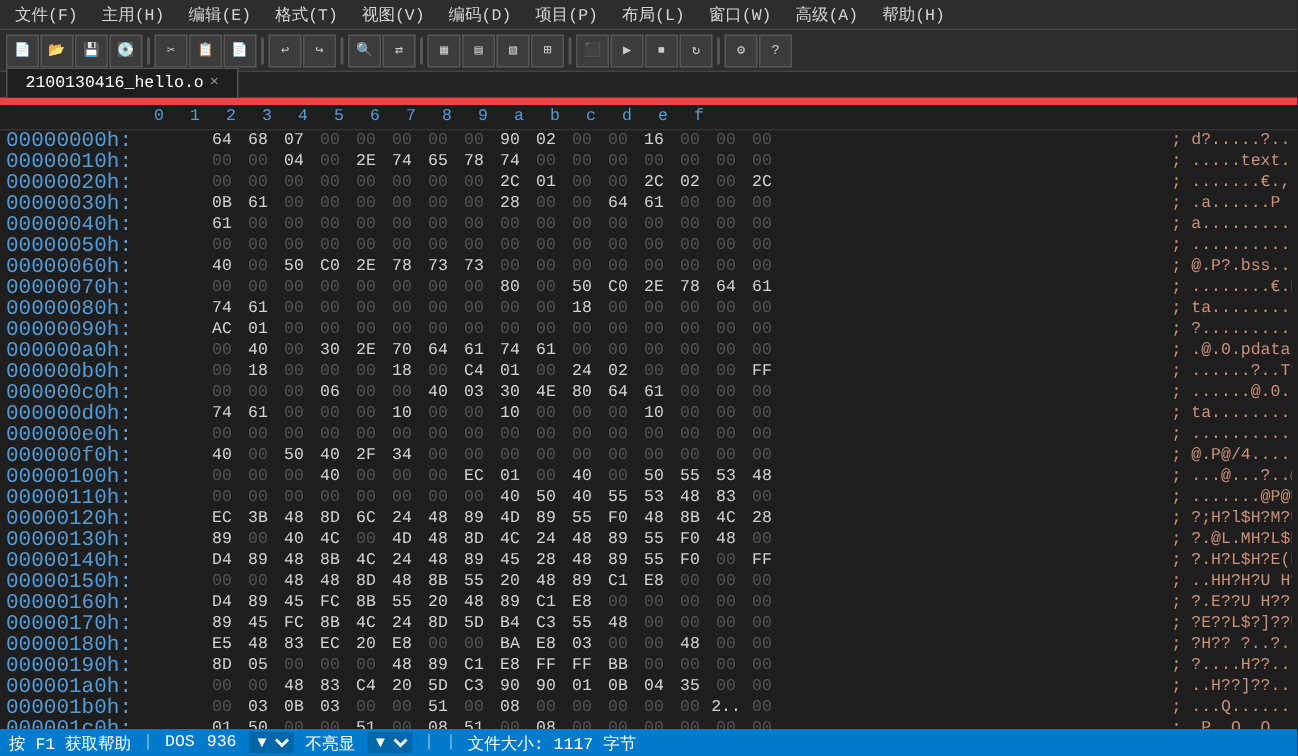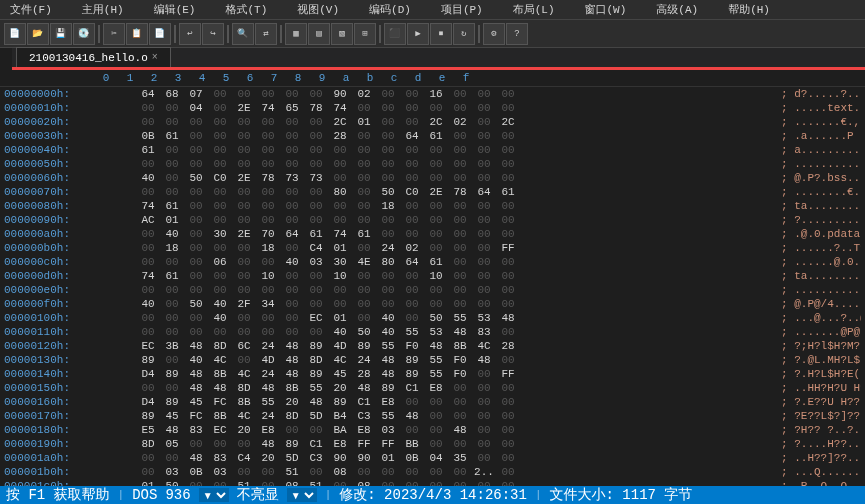--- a/index.html
+++ b/index.html
@@ -14,21 +14,21 @@
       display: flex;
       flex-direction: column;
     }
     
     #menu-bar {
       background: #2d2d2d;
       display: flex;
       align-items: center;
       height: 20px;
       padding: 0 4px;
-      gap: 18px;
+      gap: 4px;
       border-bottom: 1px solid #444;
       flex-shrink: 0;
     }
     .menu-item {
       color: #d4d4d4;
       font-size: 11px;
       padding: 1px 6px;
       cursor: pointer;
       white-space: nowrap;
     }
@@ -63,23 +63,22 @@
       margin: 0 2px;
     }
 
     
     #tab-bar {
       background: #252526;
       display: flex;
       align-items: flex-end;
       height: 22px;
       padding: 0 4px;
-      border-bottom: 3px solid #ef4444;
+      border-bottom: 5px solid #ef4444;
       flex-shrink: 0;
-      margin-left: 12px;
     }
     .tab {
       background: #3c3c3c;
       color: #ccc;
       font-size: 11px;
       padding: 2px 12px;
       border: 1px solid #555;
       border-bottom: none;
       cursor: pointer;
       display: flex;
@@ -146,21 +145,21 @@
       display: flex;
       align-items: center;
       padding: 0 4px;
       height: 14px;
       line-height: 14px;
     }
     .row-addr {
       width: 90px;
       flex-shrink: 0;
       color: #569cd6;
-      font-size: 11px;
+      font-size: 14px;
     }
     .row-hex {
       display: flex;
       flex: 1;
       margin-left: 42px;
     }
     .hex-byte {
       width: 24px;
       text-align: center;
       font-size: 11px;
@@ -186,21 +185,21 @@
       gap: 8px;
       flex-shrink: 0;
       font-size: 11px;
       color: #fff;
     }
     .status-left {
       flex: 0 0 auto;
     }
     .status-item {
       white-space: nowrap;
-      font-size: 14px;
+      font-size: 11px;
     }
     .status-divider {
       color: rgba(255,255,255,0.5);
     }
   </style>
 </head>
 <body>
 
 <div id="menu-bar">
   <span class="menu-item">文件(F)</span>
@@ -925,24 +924,20 @@
   <span class="status-item">DOS</span>
   <span class="status-item">936</span>
   <select style="font-size:10px; height:14px; background:#0066aa; color:#fff; border:none; cursor:pointer;">
     <option>▼</option>
   </select>
   <span class="status-item">不亮显</span>
   <select style="font-size:10px; height:14px; background:#0066aa; color:#fff; border:none; cursor:pointer;">
     <option>▼</option>
   </select>
   <span class="status-divider">|</span>
-  <span class="status-item">
-    <span>修改:</span>
-    <span>2023/4/3 14:26:31</span>
-  </span>
   <span class="status-divider">|</span>
   <span class="status-item">
     <span>文件大小:</span>
     <span>1117</span>
     <span>字节</span>
   </span>
 
 </div>
 
 </body></html>

